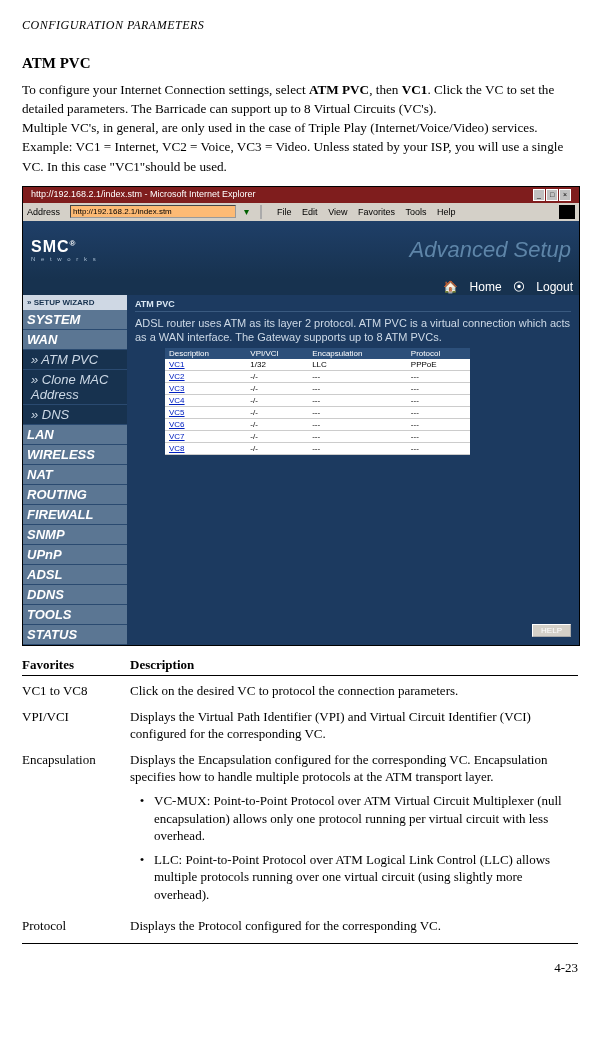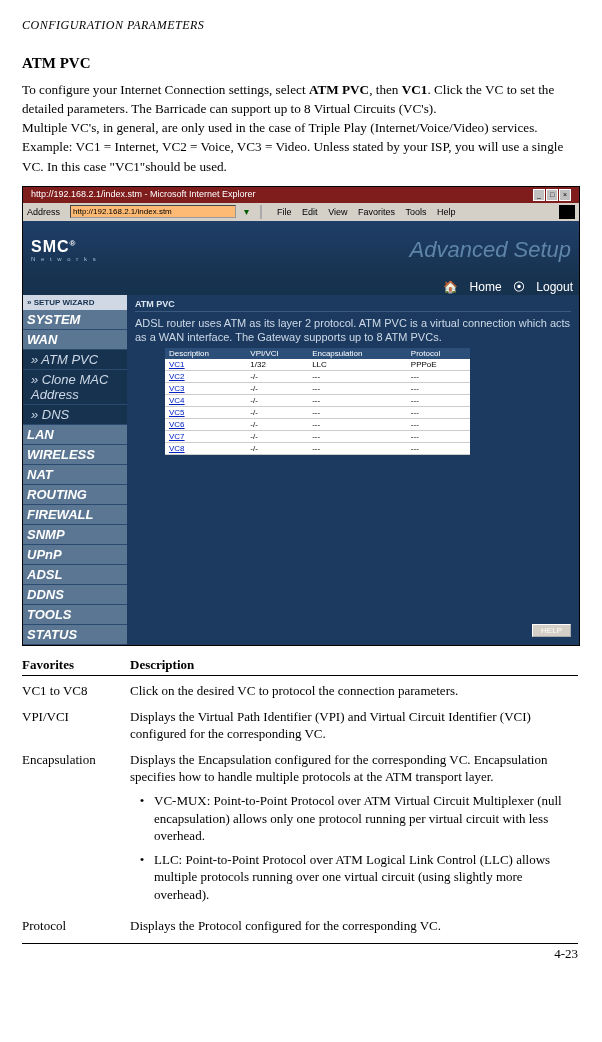--- a/index.html
+++ b/index.html
@@ -158,21 +158,21 @@
   .bulleted { margin:6px 0 6px 0; }
   .bulleted .brow { display:flex; margin-bottom:6px; }
   .bulleted .bdot { width:24px; text-align:center; }
   .bulleted .btext { flex:1; }
 
   .footer {
     border-top:1px solid #000;
     margin-top:6px;
     text-align:right;
     font-size:13px;
-    padding-top:2px;
+    padding-top:16px;
   }
 </style>
 </head>
 <body>
 
 <div class="page">
   <div class="running-head">CONFIGURATION PARAMETERS</div>
 
   <div class="section-title">ATM PVC</div>
 

